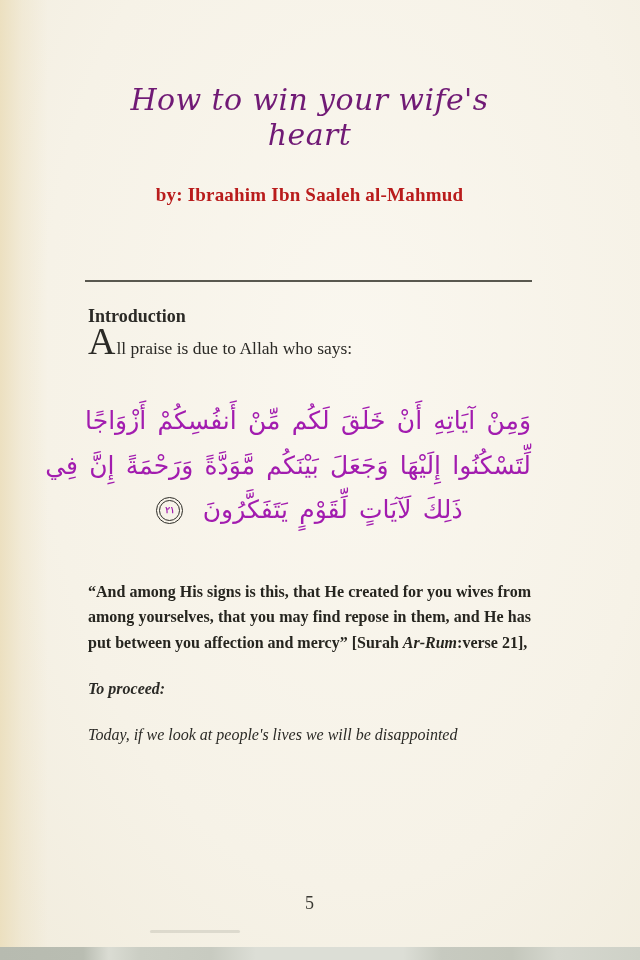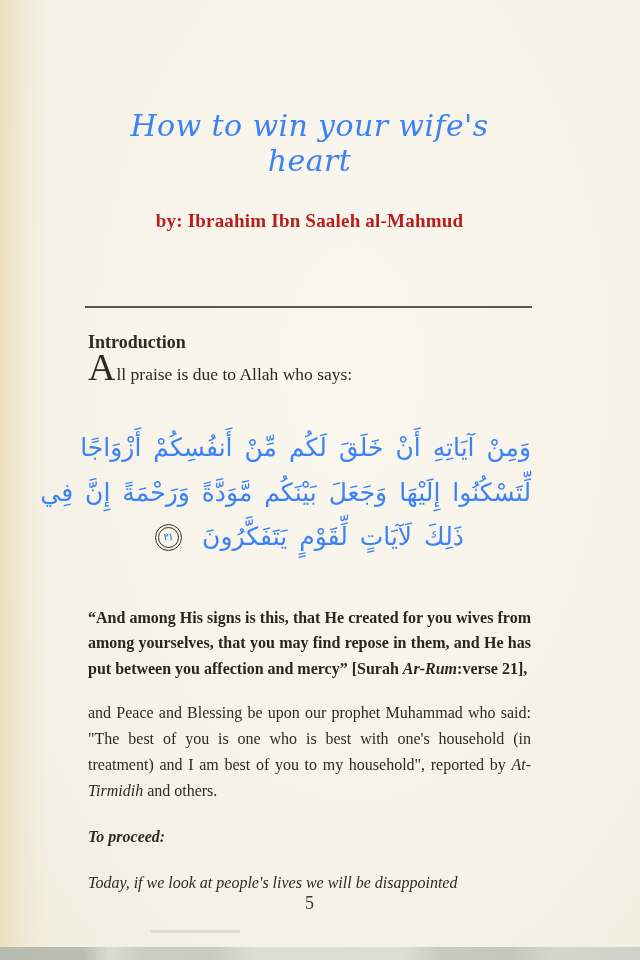--- a/index.html
+++ b/index.html
@@ -13,27 +13,27 @@
       linear-gradient(90deg, rgba(235,222,188,0.9) 0px, rgba(235,222,188,0.35) 22px, rgba(235,222,188,0) 48px),
       radial-gradient(ellipse at 55% 38%, #faf7ef 0%, #f6f2e7 62%, #f1ecdd 100%);
   }
   .sheet { position:absolute; inset:0; }
   .content {
     position:absolute;
     left:88px; top:0;
     width:443px;
   }
   .title {
-    padding-top:108px;
+    padding-top:82px;
     text-align:center;
     font-family:"DejaVu Serif", serif;
     font-style:italic;
     font-size:30px;
     letter-spacing:0.4px;
-    color:#3b82f6;
+    color:#701a75;
   }
   .byline {
     margin-top:32px;
     text-align:center;
     font-weight:bold;
     font-size:19px;
     letter-spacing:0.2px;
     color:#b91c1c;
   }
   .rule {
@@ -52,24 +52,24 @@
   }
   .dropcap {
     font-size:38px;
     line-height:28px;
     letter-spacing:1px;
   }
   .arabic {
     margin-top:40px;
     direction:rtl;
     text-align:center;
-    font-family:Liberation Sans, sans-serif;
+    font-family:Liberation Serif, serif;
     font-size:25px;
     line-height:1.78;
-    color:#3b82f6;
+    color:#a21caf;
     word-spacing:5px;
   }
   .arabic .line { white-space:nowrap; }
   .ayah-marker {
     display:inline-block;
     width:25px; height:25px;
     border:1.6px solid #2c2b26;
     border-radius:50%;
     position:relative;
     vertical-align:-6px;
@@ -151,21 +151,20 @@
     <div class="arabic">
       <div class="line">وَمِنْ آيَاتِهِ أَنْ خَلَقَ لَكُم مِّنْ أَنفُسِكُمْ أَزْوَاجًا</div>
       <div class="line">لِّتَسْكُنُوا إِلَيْهَا وَجَعَلَ بَيْنَكُم مَّوَدَّةً وَرَحْمَةً إِنَّ فِي</div>
       <div class="line"><span>ذَلِكَ لَآيَاتٍ لِّقَوْمٍ يَتَفَكَّرُونَ</span>
         <span class="ayah-marker"><span class="ayah-number">٢١</span></span>
       </div>
     </div>
 
     <p class="block translation"><span>“And among His signs is this, that He created for you wives from among yourselves, that you may find repose in them, and He has put between you affection and mercy”</span><span>  [Surah </span><span class="italic">Ar-Rum</span><span>:verse 21],</span></p>
 
-    <p class="block hadith"><span>and Peace and Blessing be upon our prophet Muhammad who said: "The best of you is one who is best with one's household (in treatment) and I am best of you to my household", reported by </span><span class="italic">At-Tirmidih</span><span> and others.</span></p>
 
     <p class="block to-proceed">To proceed:</p>
 
     <p class="block last-line">Today, if we look at people's lives we will be disappointed</p>
 
   </div>
 
   <div class="page-number">5</div>
 
   <div class="smudge"></div>

